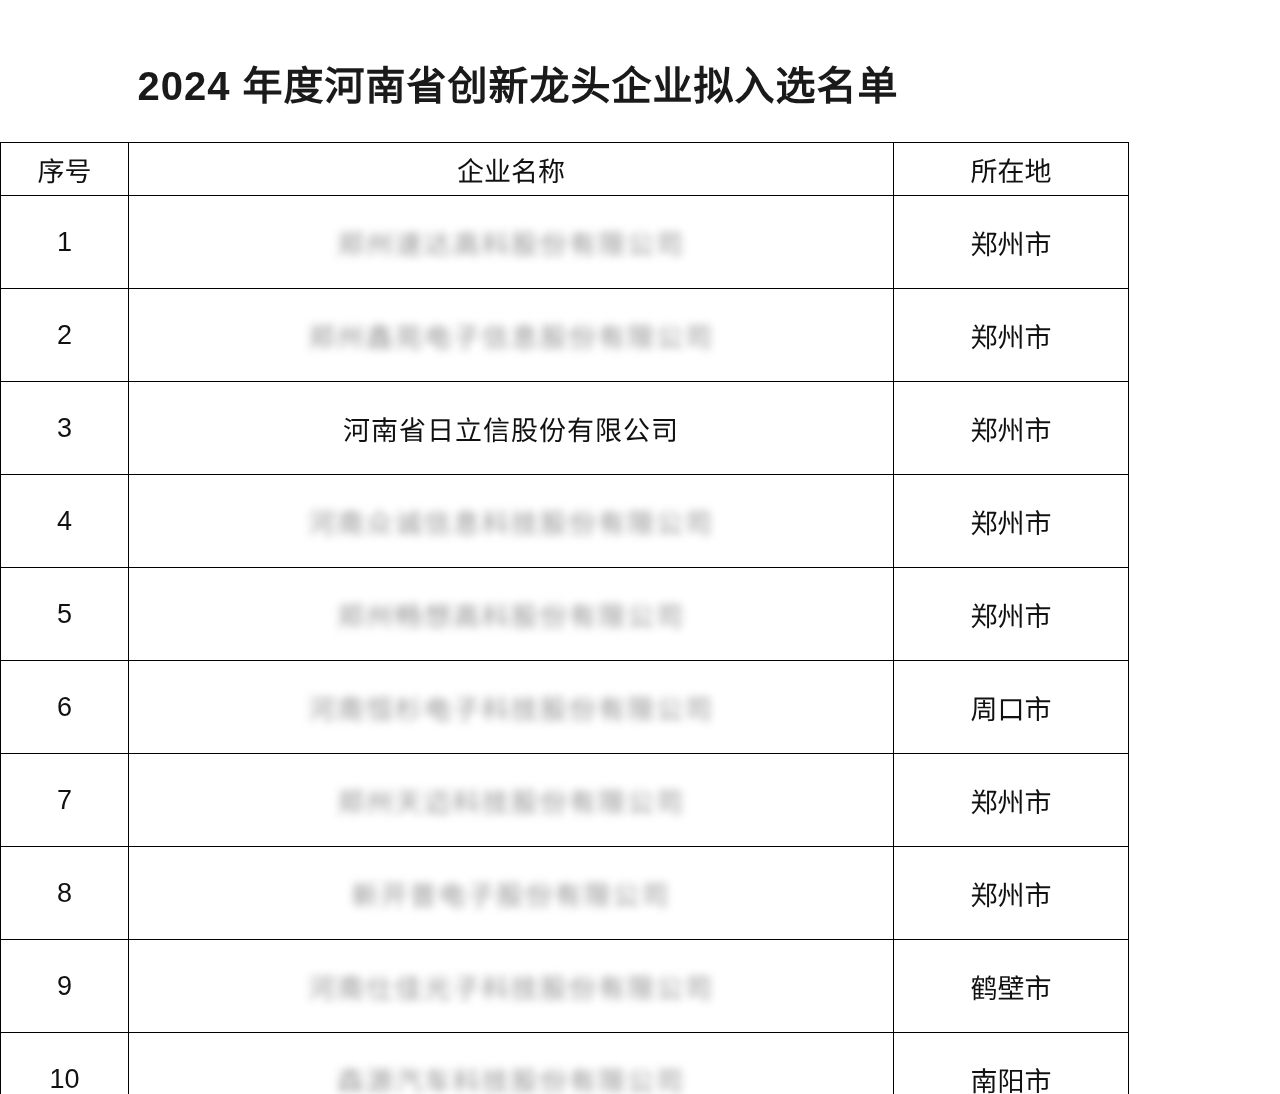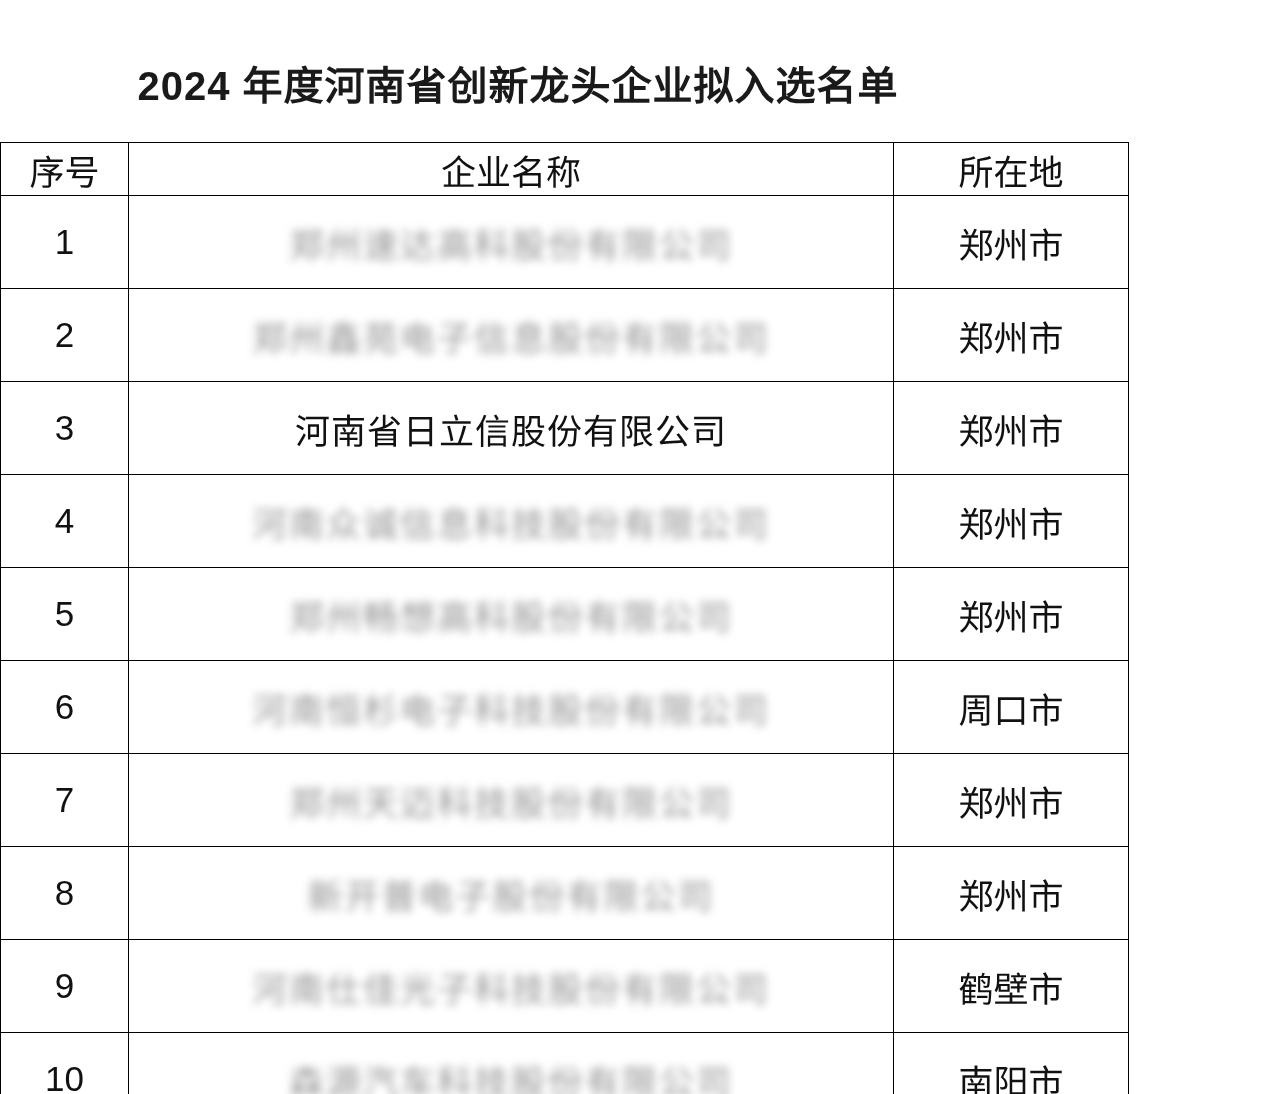--- a/index.html
+++ b/index.html
@@ -35,21 +35,21 @@
   table.listing {
     border-collapse: collapse;
     width: 1128px;
     margin: 0 auto;
     table-layout: fixed;
   }
   table.listing td, table.listing th {
     border: 1px solid #000000;
     text-align: center;
     vertical-align: middle;
-    font-size: 35px;
+    font-size: 27px;
     font-weight: normal;
     font-family: "Liberation Sans", "DejaVu Sans", sans-serif;
     color: #111111;
     padding: 0;
   }
   table.listing thead th {
     height: 52px;
   }
   table.listing tbody td {
     height: 92px;

